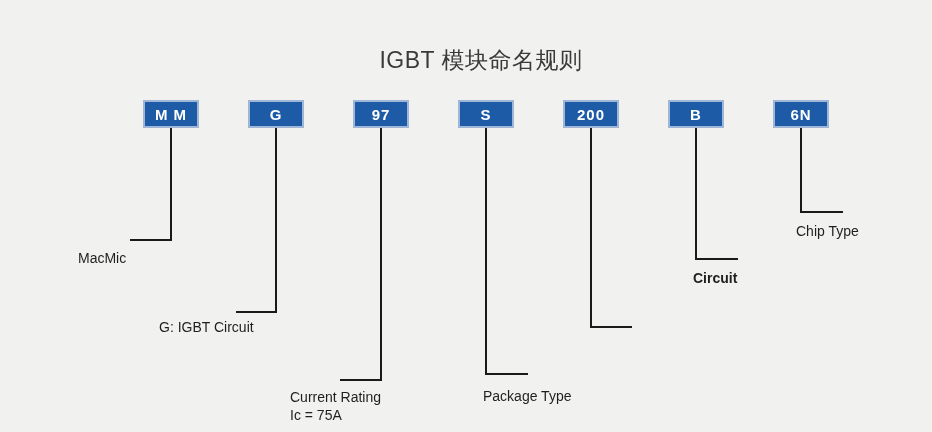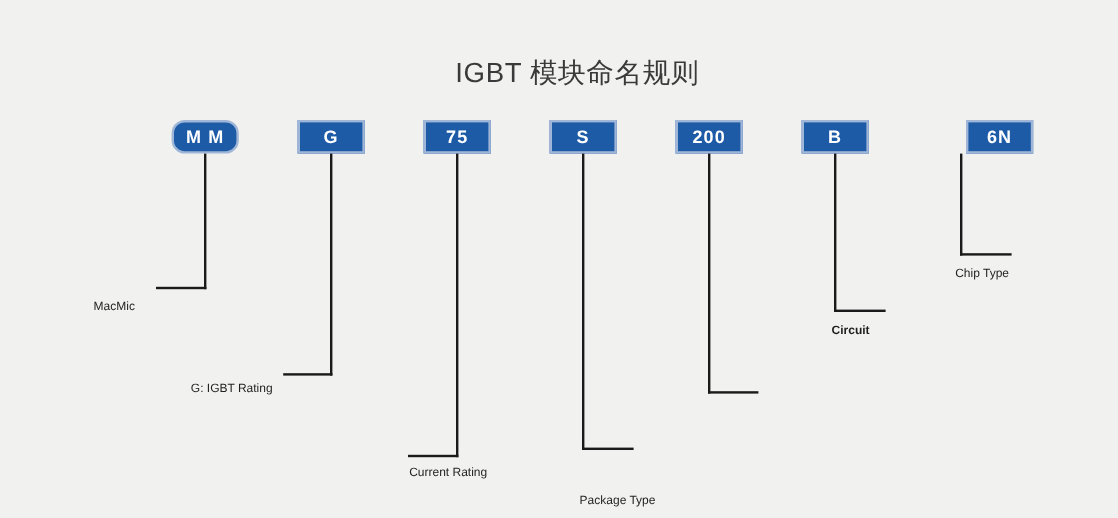--- a/index.html
+++ b/index.html
@@ -34,69 +34,70 @@
     letter-spacing:1px;
   }
   .vline,.hline{
     position:absolute;
     background:var(--line,#1a1a1a);
   }
   .vline{width:2px;top:128px;}
   .hline{height:2px;}
   .label{
     position:absolute;
-    font-size:10px;
+    font-size:14px;
     color:var(--label-text,#1f1f1f);
     white-space:nowrap;
   }
-  .label.centered{text-align:right;white-space:normal;}
+  .label.centered{text-align:left;white-space:normal;}
 
   
-  .b0{left:143px;border-radius:11px;} .v0{left:170px;height:113px;} .h0{left:130px;top:239px;width:42px;}
+  .b0{left:143px;} .v0{left:170px;height:113px;} .h0{left:130px;top:239px;width:42px;}
   .l0{left:78px;top:250px;}
   
   .b1{left:248px;} .v1{left:275px;height:185px;} .h1{left:236px;top:311px;width:41px;}
   .l1{left:159px;top:319px;}
   
   .b2{left:353px;} .v2{left:380px;height:253px;} .h2{left:340px;top:379px;width:42px;}
   .l2a{left:290px;top:389px;width:116px;}
   .l2b{left:290px;top:407px;width:116px;}
   
   .b3{left:458px;} .v3{left:485px;height:247px;} .h3{left:485px;top:373px;width:43px;}
-  .l3{left:483px;top:412px;text-align:center;}
+  .l3{left:483px;top:388px;text-align:center;}
   
   .b4{left:563px;} .v4{left:590px;height:200px;} .h4{left:590px;top:326px;width:42px;}
   .l4{left:556px;top:336px;}
   
   .b5{left:668px;} .v5{left:695px;height:132px;} .h5{left:695px;top:258px;width:43px;}
   .l5{left:693px;top:270px;font-weight:bold;}
   
-  .b6{left:805px;} .v6{left:800px;height:85px;} .h6{left:800px;top:211px;width:43px;}
+  .b6{left:773px;} .v6{left:800px;height:85px;} .h6{left:800px;top:211px;width:43px;}
   .l6{left:796px;top:223px;}
 </style>
 </head>
 <body>
 
 <div class="stage">
   <div class="title">IGBT 模块命名规则</div>
 
   <div class="box b0">M M</div>
   <div class="vline v0"></div>
   <div class="hline h0"></div>
   <div class="label l0">MacMic</div>
 
   <div class="box b1">G</div>
   <div class="vline v1"></div>
   <div class="hline h1"></div>
-  <div class="label l1">G: IGBT Rating</div>
+  <div class="label l1">G: IGBT Circuit</div>
 
-  <div class="box b2">75</div>
+  <div class="box b2">97</div>
   <div class="vline v2"></div>
   <div class="hline h2"></div>
   <div class="label centered l2a">Current Rating</div>
+  <div class="label centered l2b">Ic = 75A</div>
 
   <div class="box b3">S</div>
   <div class="vline v3"></div>
   <div class="hline h3"></div>
   <div class="label l3">Package Type</div>
 
   <div class="box b4">200</div>
   <div class="vline v4"></div>
   <div class="hline h4"></div>
 

